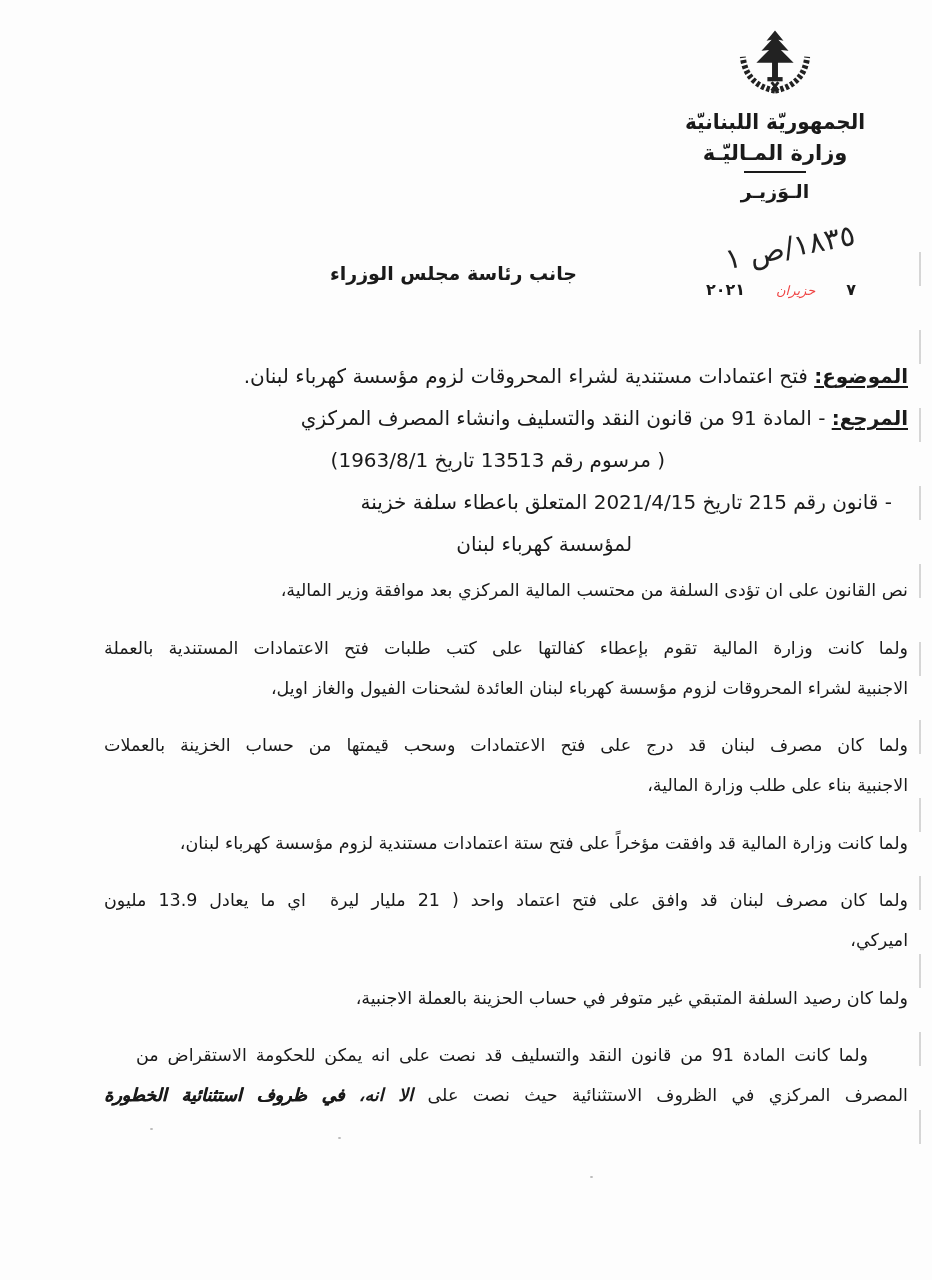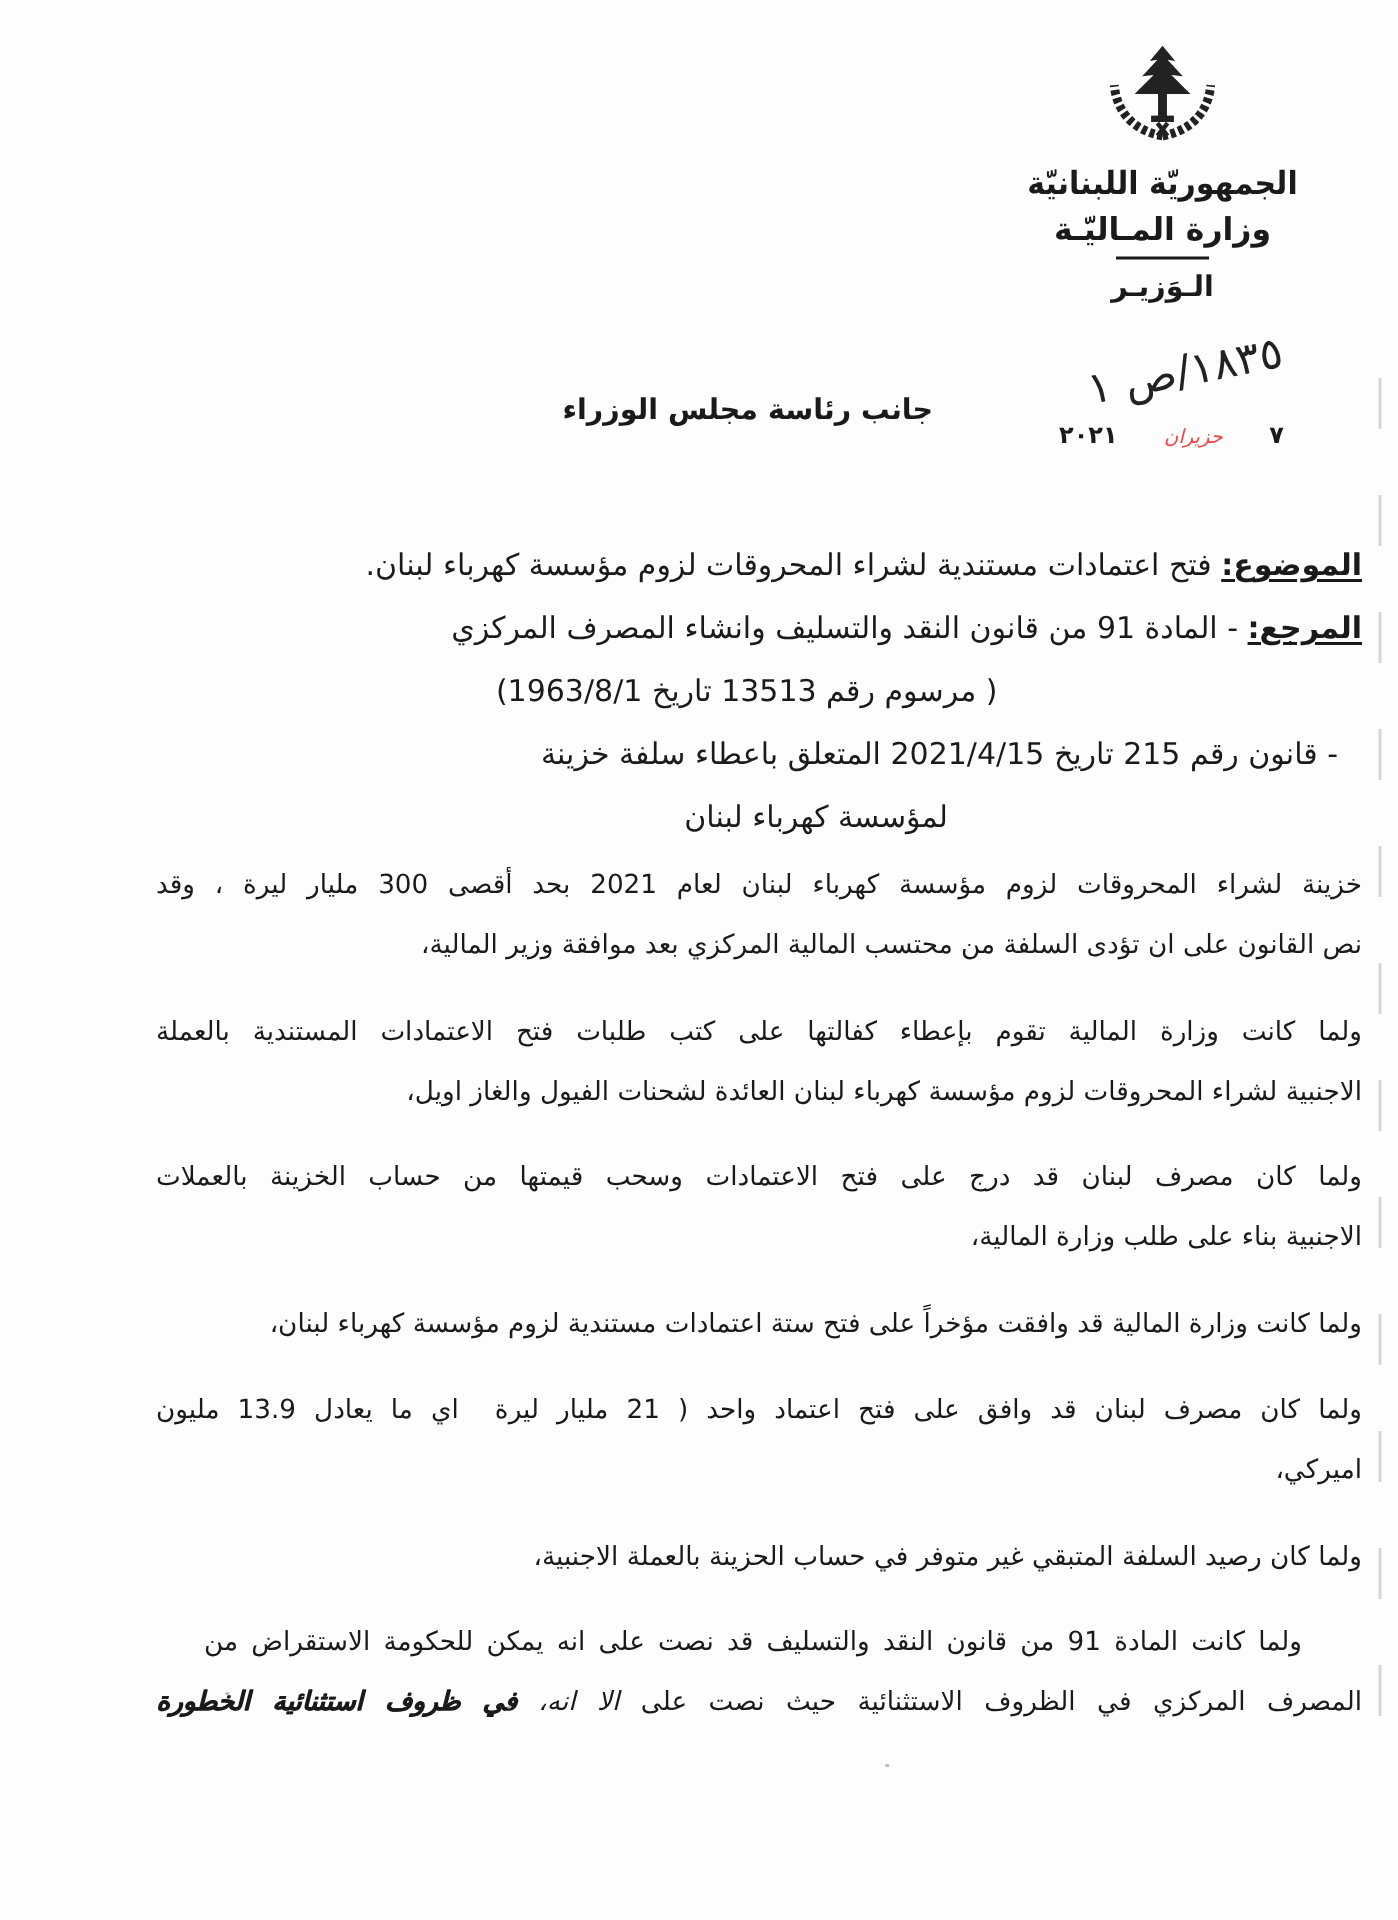--- a/index.html
+++ b/index.html
@@ -32,42 +32,42 @@
   }
   .datestamp{
     position:absolute;left:706px;top:280px;width:150px;
     display:flex;justify-content:space-between;align-items:baseline;
   }
   .datestamp .num{font-weight:bold;font-size:16px;letter-spacing:1px;}
   .datestamp .month{font-size:13px;font-style:italic;color:#ef4444;}
   
   .addressee{
     position:absolute;left:330px;top:262px;
-    font-size:19px;font-weight:bold;white-space:nowrap;margin-left:45px;
+    font-size:19px;font-weight:bold;white-space:nowrap;
   }
   
   .subject{
     position:absolute;top:355px;right:24px;width:770px;
     font-size:20px;line-height:42px;
   }
   .subject .lbl{font-weight:bold;text-decoration:underline;text-underline-offset:3px;}
   .ind-a{padding-right:243px;}
   .ind-b{padding-right:16px;}
   .ind-c{padding-right:276px;}
   
   .bodytext{
     position:absolute;top:570px;right:24px;left:104px;
     font-size:17.5px;line-height:40px;
   }
   .par{margin:0;}
   .p7{margin-top:14px;}
   .jl{text-align:justify;text-align-last:justify;-moz-text-align-last:justify;}
   .ind1{padding-right:120px;}
   .ind7{padding-right:40px;margin-left:32px;}
-  .em1{font-style:italic;font-weight:normal;}
+  .em1{font-style:italic;font-weight:bold;}
   .em2{font-style:italic;font-weight:bold;text-shadow:0.5px 0 currentColor;}
   
   .scanline{
     position:absolute;left:919px;top:252px;width:2px;height:915px;
     background:repeating-linear-gradient(to bottom,#cccccc 0 34px,rgba(0,0,0,0) 34px 78px);
     opacity:.8;
   }
   .speck{position:absolute;width:3px;height:2px;background:#b9b9b9;border-radius:50%;}
   .sp1{left:150px;top:1128px;}
   .sp2{left:338px;top:1137px;}
@@ -115,21 +115,20 @@
       <span>- المادة 91 من قانون النقد والتسليف وانشاء المصرف المركزي</span>
     </div>
     <div class="ind-a">( مرسوم رقم 13513 تاريخ 1963/8/1)</div>
     <div class="ind-b">- قانون رقم 215 تاريخ 2021/4/15 المتعلق باعطاء سلفة خزينة</div>
     <div class="ind-c">لمؤسسة كهرباء لبنان</div>
   </section>
 
   <section class="bodytext">
     <p class="par">
       </p>
-      <div class="jl">خزينة لشراء المحروقات لزوم مؤسسة كهرباء لبنان لعام 2021 بحد أقصى 300 مليار ليرة ، وقد</div>
       <div>نص القانون على ان تؤدى السلفة من محتسب المالية المركزي بعد موافقة وزير المالية،</div>
     <p></p>
     <p class="par">
       </p>
       <div class="jl">ولما كانت وزارة المالية تقوم بإعطاء كفالتها على كتب طلبات فتح الاعتمادات المستندية بالعملة</div>
       <div>الاجنبية لشراء المحروقات لزوم مؤسسة كهرباء لبنان العائدة لشحنات الفيول والغاز اويل،</div>
     <p></p>
     <p class="par">
       </p>
       <div class="jl">ولما كان مصرف لبنان قد درج على فتح الاعتمادات وسحب قيمتها من حساب الخزينة بالعملات</div>

